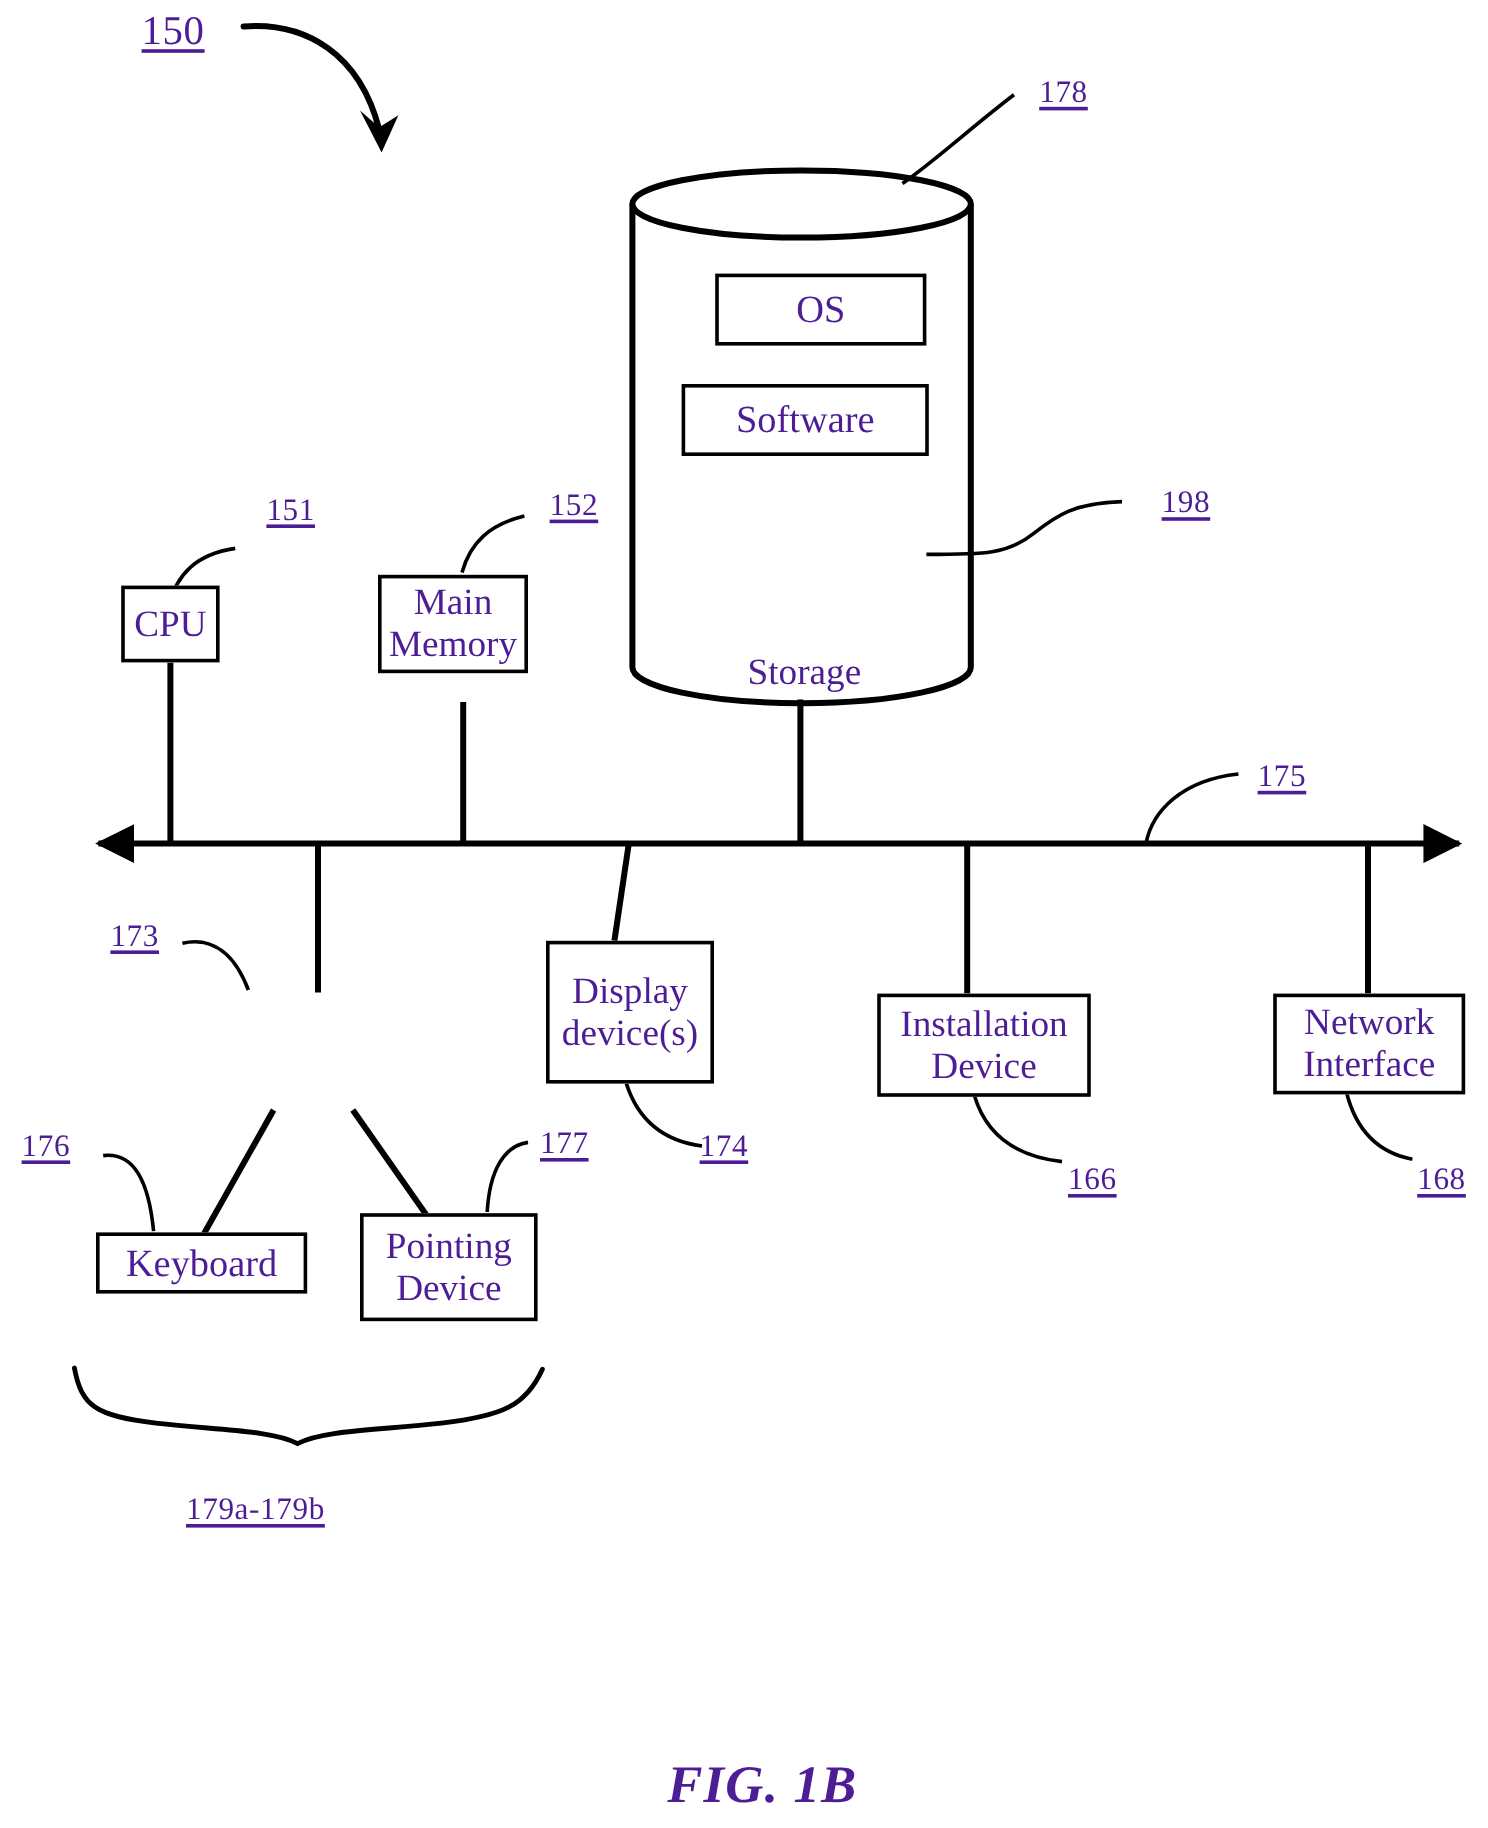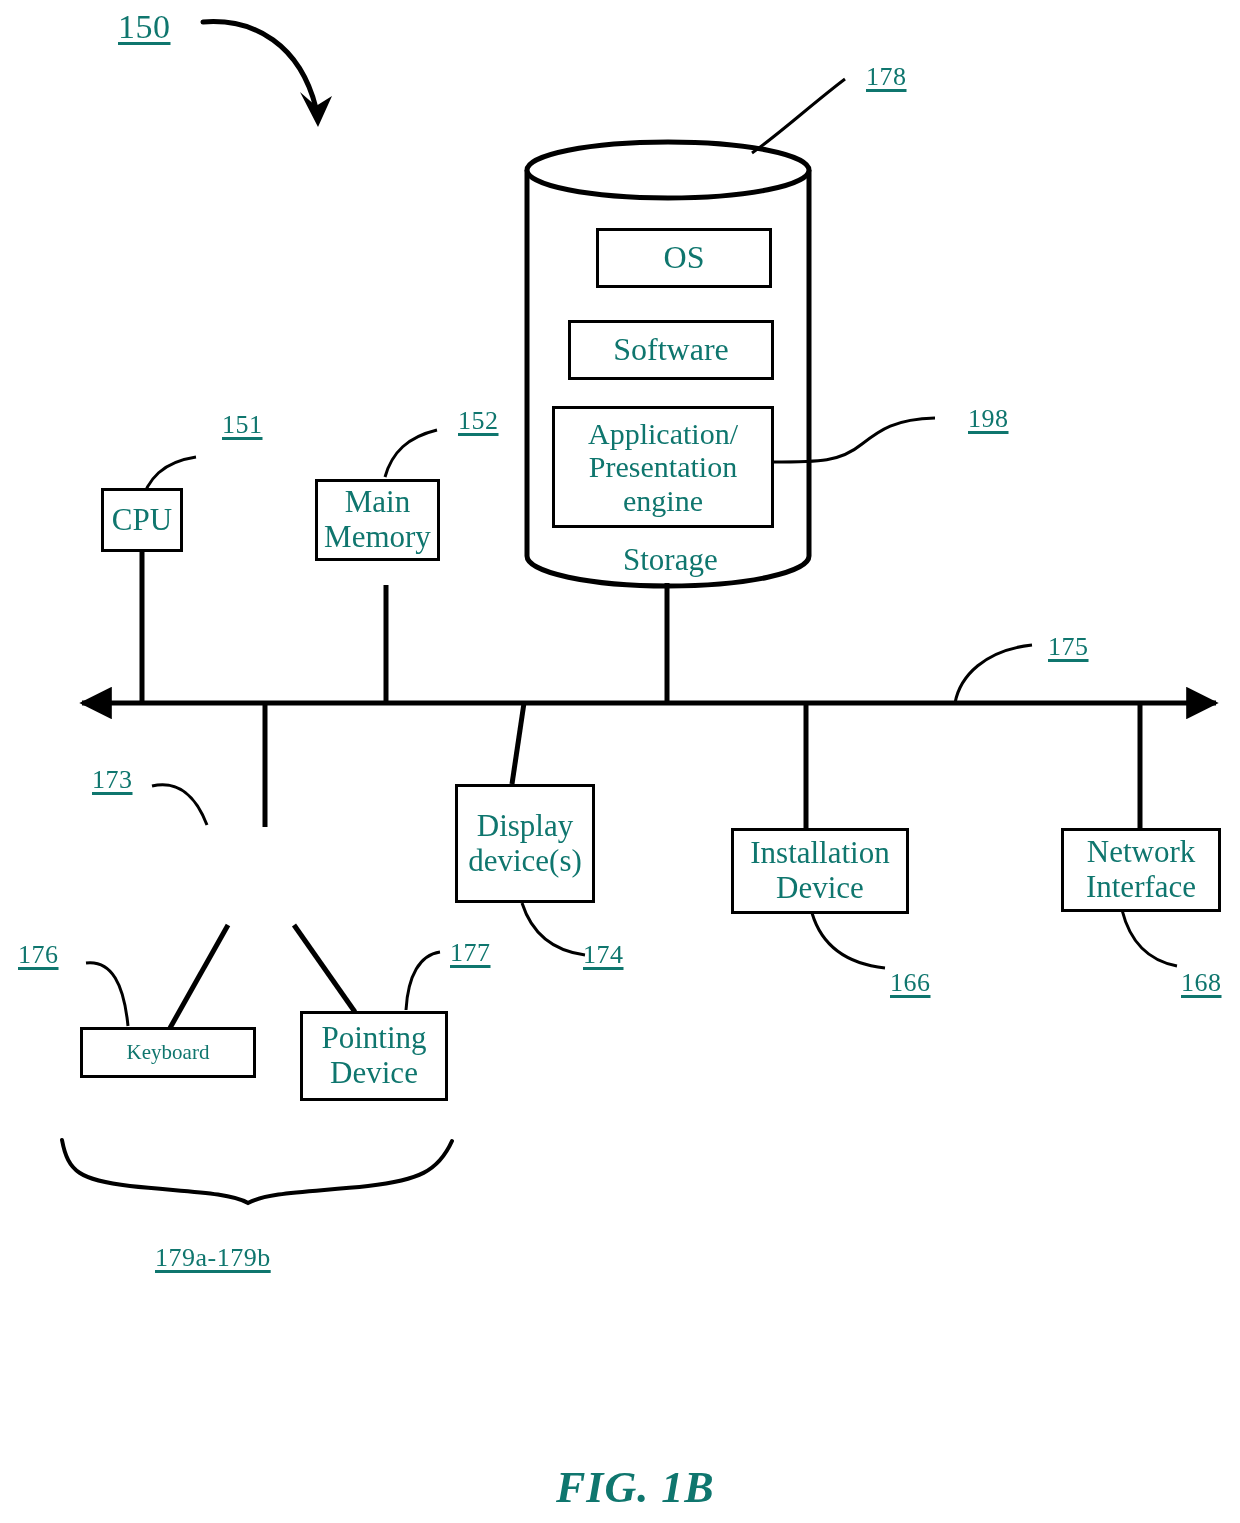--- a/index.html
+++ b/index.html
@@ -7,21 +7,21 @@
     padding: 0;
     background: #ffffff;
   }
   #page {
     position: relative;
     width: 1240px;
     height: 1523px;
     background: #ffffff;
     overflow: hidden;
     font-family: "Liberation Serif", serif;
-    color: #0f766e;
+    color: #4c1d95;
   }
   svg.layer {
     position: absolute;
     top: 0;
     left: 0;
     width: 1240px;
     height: 1523px;
   }
   .node-box {
     position: absolute;
@@ -130,25 +130,20 @@
   <div class="ref-label" style="left:866px; top:62px;">178</div>
 
   <div class="node-box" style="left:568px; top:320px; width:206px; height:60px; font-size:32px;">
     <span class="label">Software</span>
   </div>
 
   <div class="node-box" style="left:596px; top:228px; width:176px; height:60px; font-size:32px;">
     <span class="label">OS</span>
   </div>
 
-  <div class="node-box" style="left:552px; top:406px; width:222px; height:122px; font-size:30px;">
-    <span class="label">Application/
-Presentation
-engine</span>
-  </div>
 
   <div class="ref-label" style="left:968px; top:404px;">198</div>
 
   <div class="cyl-label" style="left:623px; top:542px;">Storage</div>
 
   <div class="ref-label" style="left:222px; top:410px;">151</div>
   <div class="node-box" style="left:101px; top:488px; width:82px; height:64px; font-size:31px;">
     <span class="label">CPU</span>
   </div>
 
@@ -174,21 +169,21 @@
   </div>
   <div class="ref-label" style="left:890px; top:968px;">166</div>
 
   <div class="node-box" style="left:1061px; top:828px; width:160px; height:84px; font-size:31px;">
     <span class="label">Network
 Interface</span>
   </div>
   <div class="ref-label" style="left:1181px; top:968px;">168</div>
 
   <div class="ref-label" style="left:18px; top:940px;">176</div>
-  <div class="node-box" style="left:80px; top:1027px; width:176px; height:51px; font-size:21px;">
+  <div class="node-box" style="left:80px; top:1027px; width:176px; height:51px; font-size:32px;">
     <span class="label">Keyboard</span>
   </div>
 
   <div class="ref-label" style="left:450px; top:938px;">177</div>
   <div class="node-box" style="left:300px; top:1011px; width:148px; height:90px; font-size:31px;">
     <span class="label">Pointing
 Device</span>
   </div>
 
   <div class="ref-label" style="left:155px; top:1229px;margin-top:14px;">179a-179b</div>

